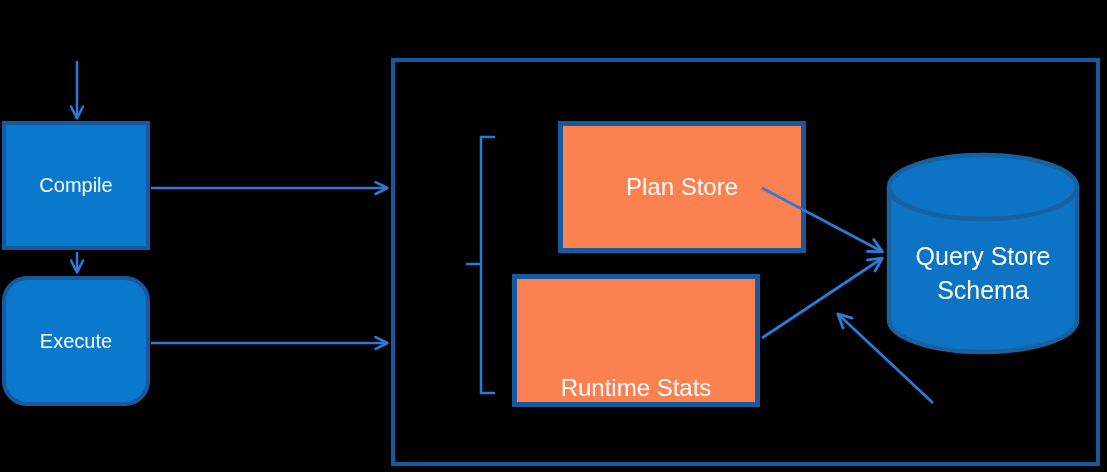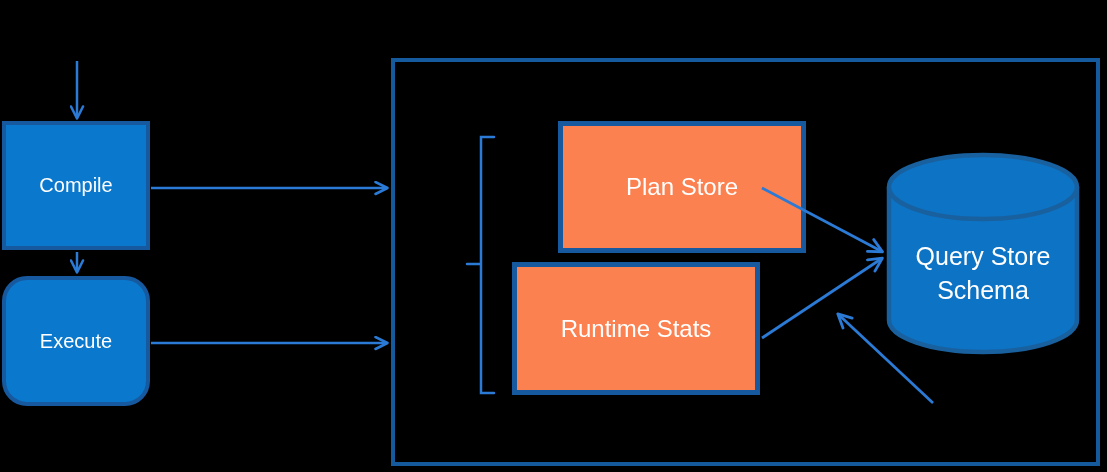--- a/index.html
+++ b/index.html
@@ -28,21 +28,21 @@
   }
   #compile-box{left:2px;top:121px;width:140px;height:121px;}
   #execute-box{left:2px;top:276px;width:140px;height:122px;border-radius:25px;}
   #container-box{
     position:absolute;
     left:391px;top:58px;width:701px;height:400px;
     border:4px solid #155a9d;
     background:transparent;
   }
   #plan-store-box{left:512px;top:121px;width:238px;height:122px;margin-left:46px;}
-  #runtime-stats-box{left:512px;top:262px;width:238px;height:123px;}
+  #runtime-stats-box{left:512px;top:274px;width:238px;height:123px;align-items:flex-end;}
   svg.overlay{position:absolute;left:0;top:0;}
   .cyl-label{
     fill:#ffffff;
     font-family:"Liberation Sans", sans-serif;
     font-size:25px;
     text-anchor:middle;
   }
 </style>
 </head>
 <body>

